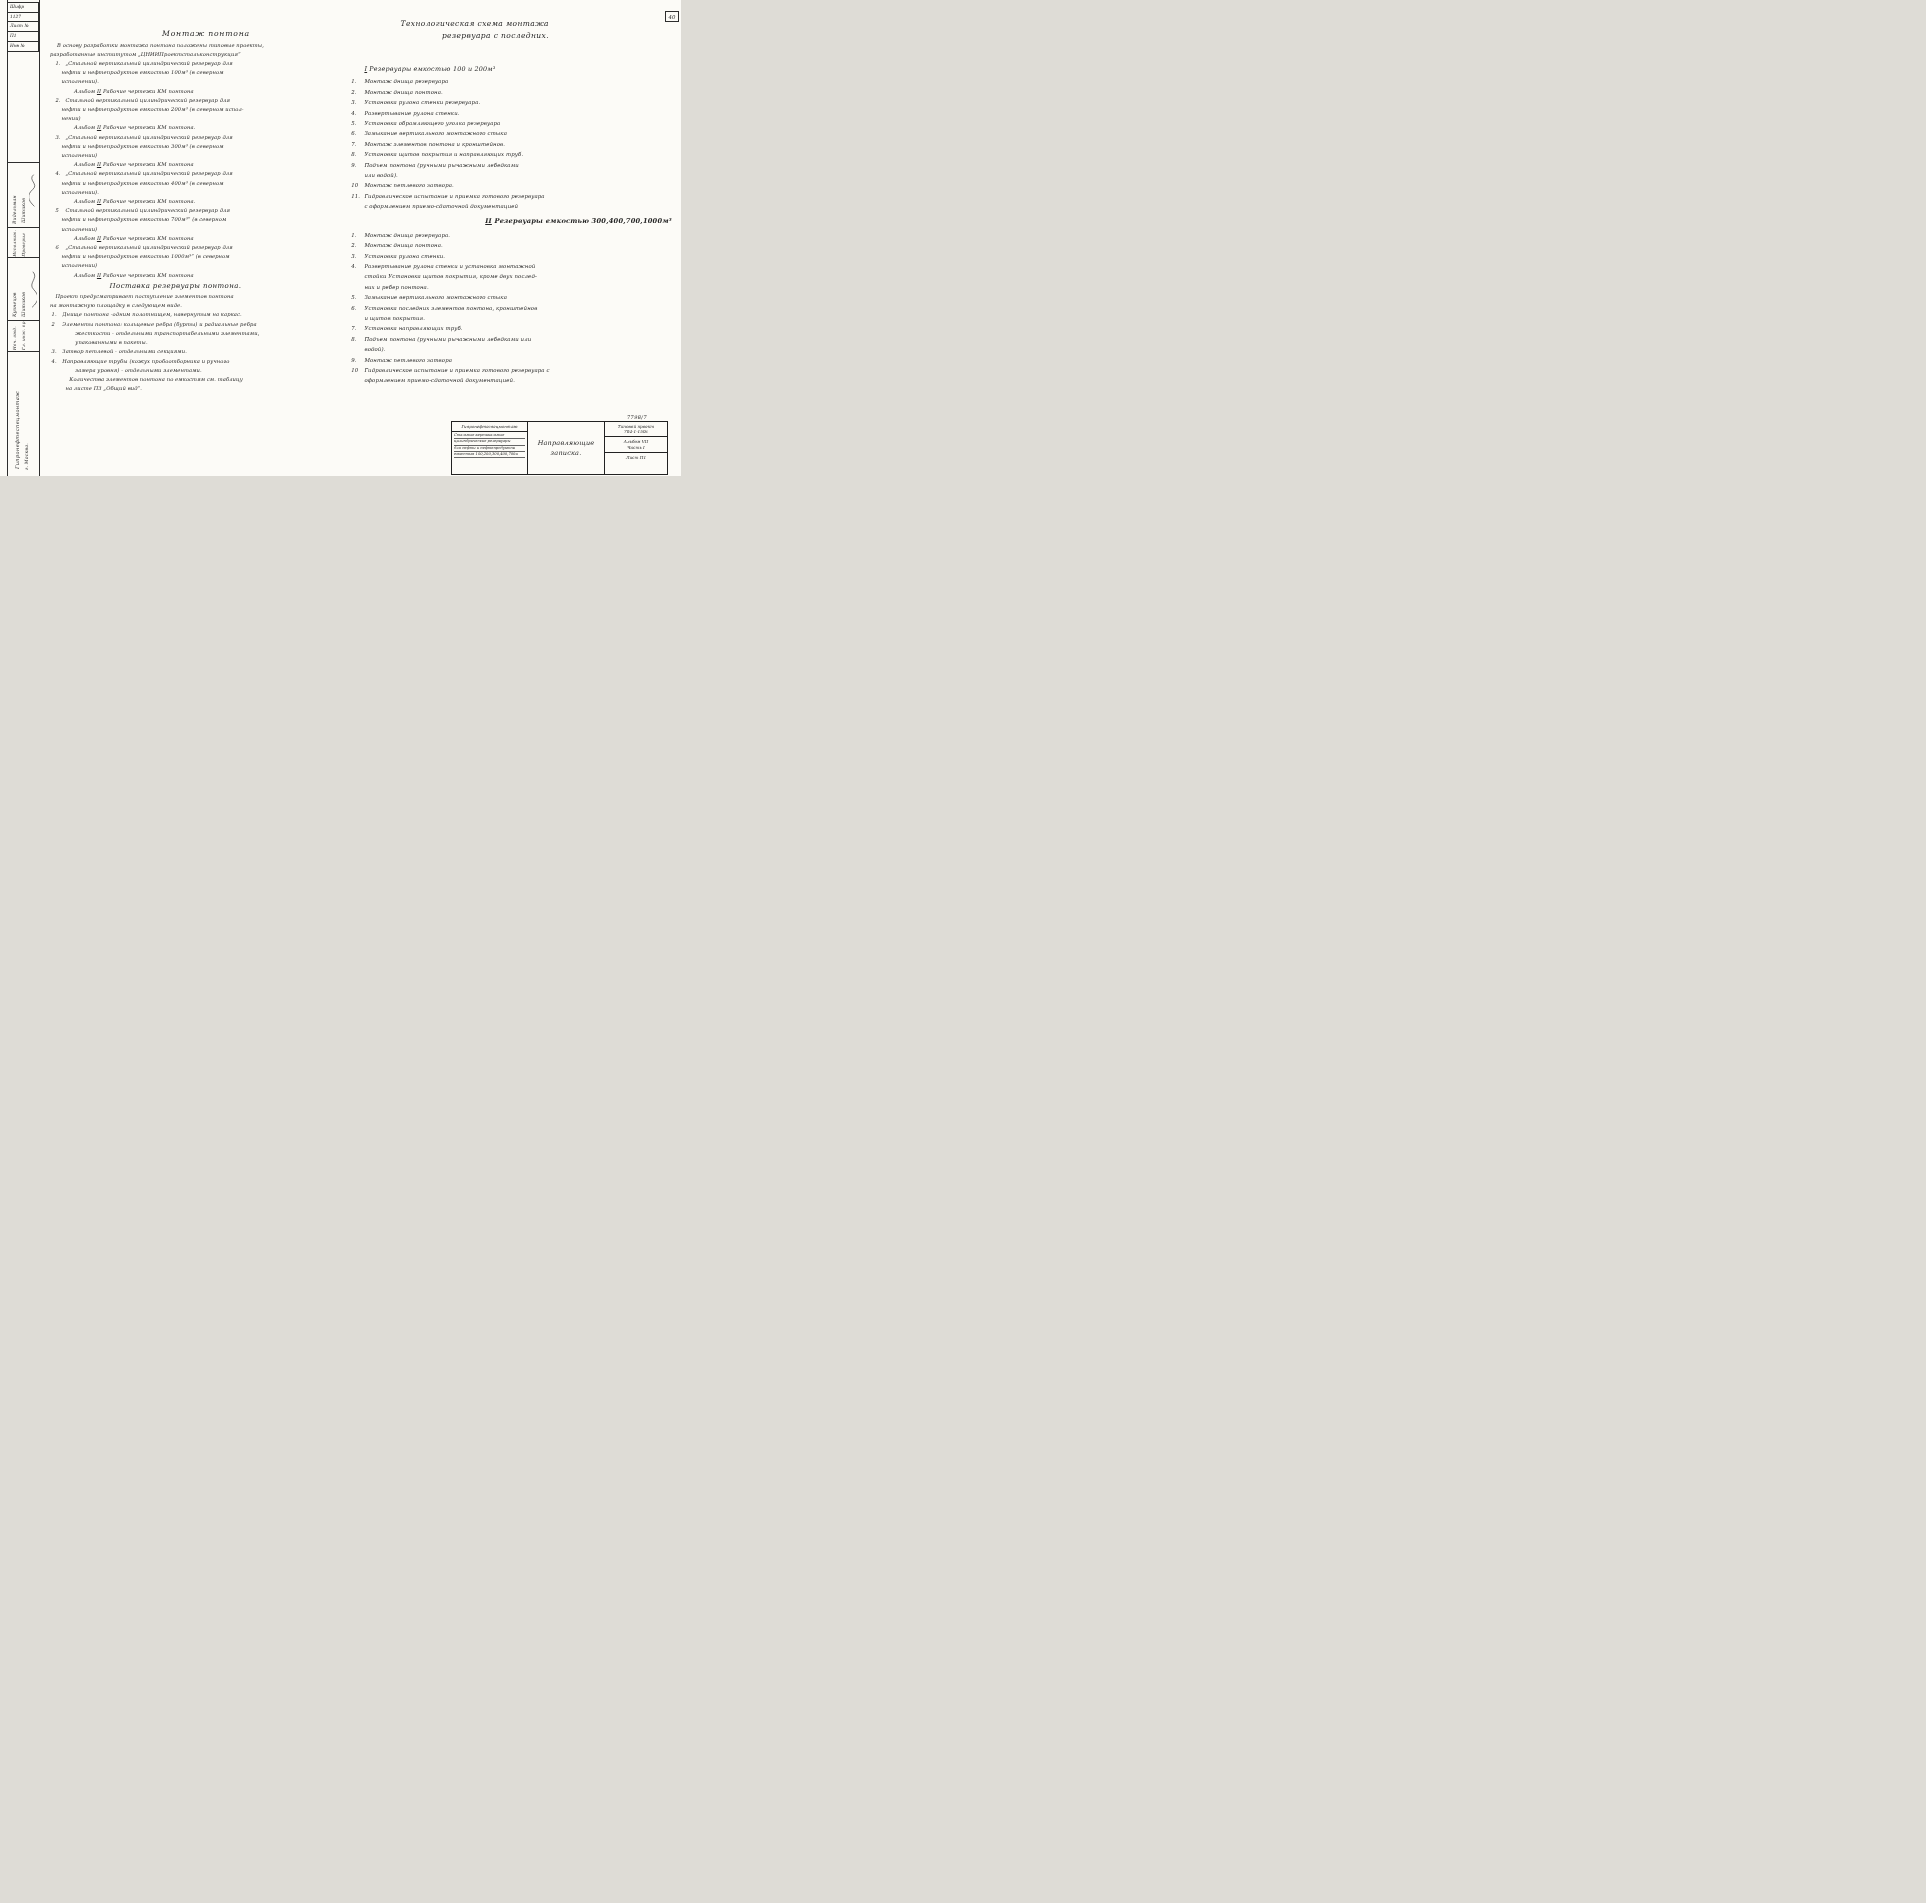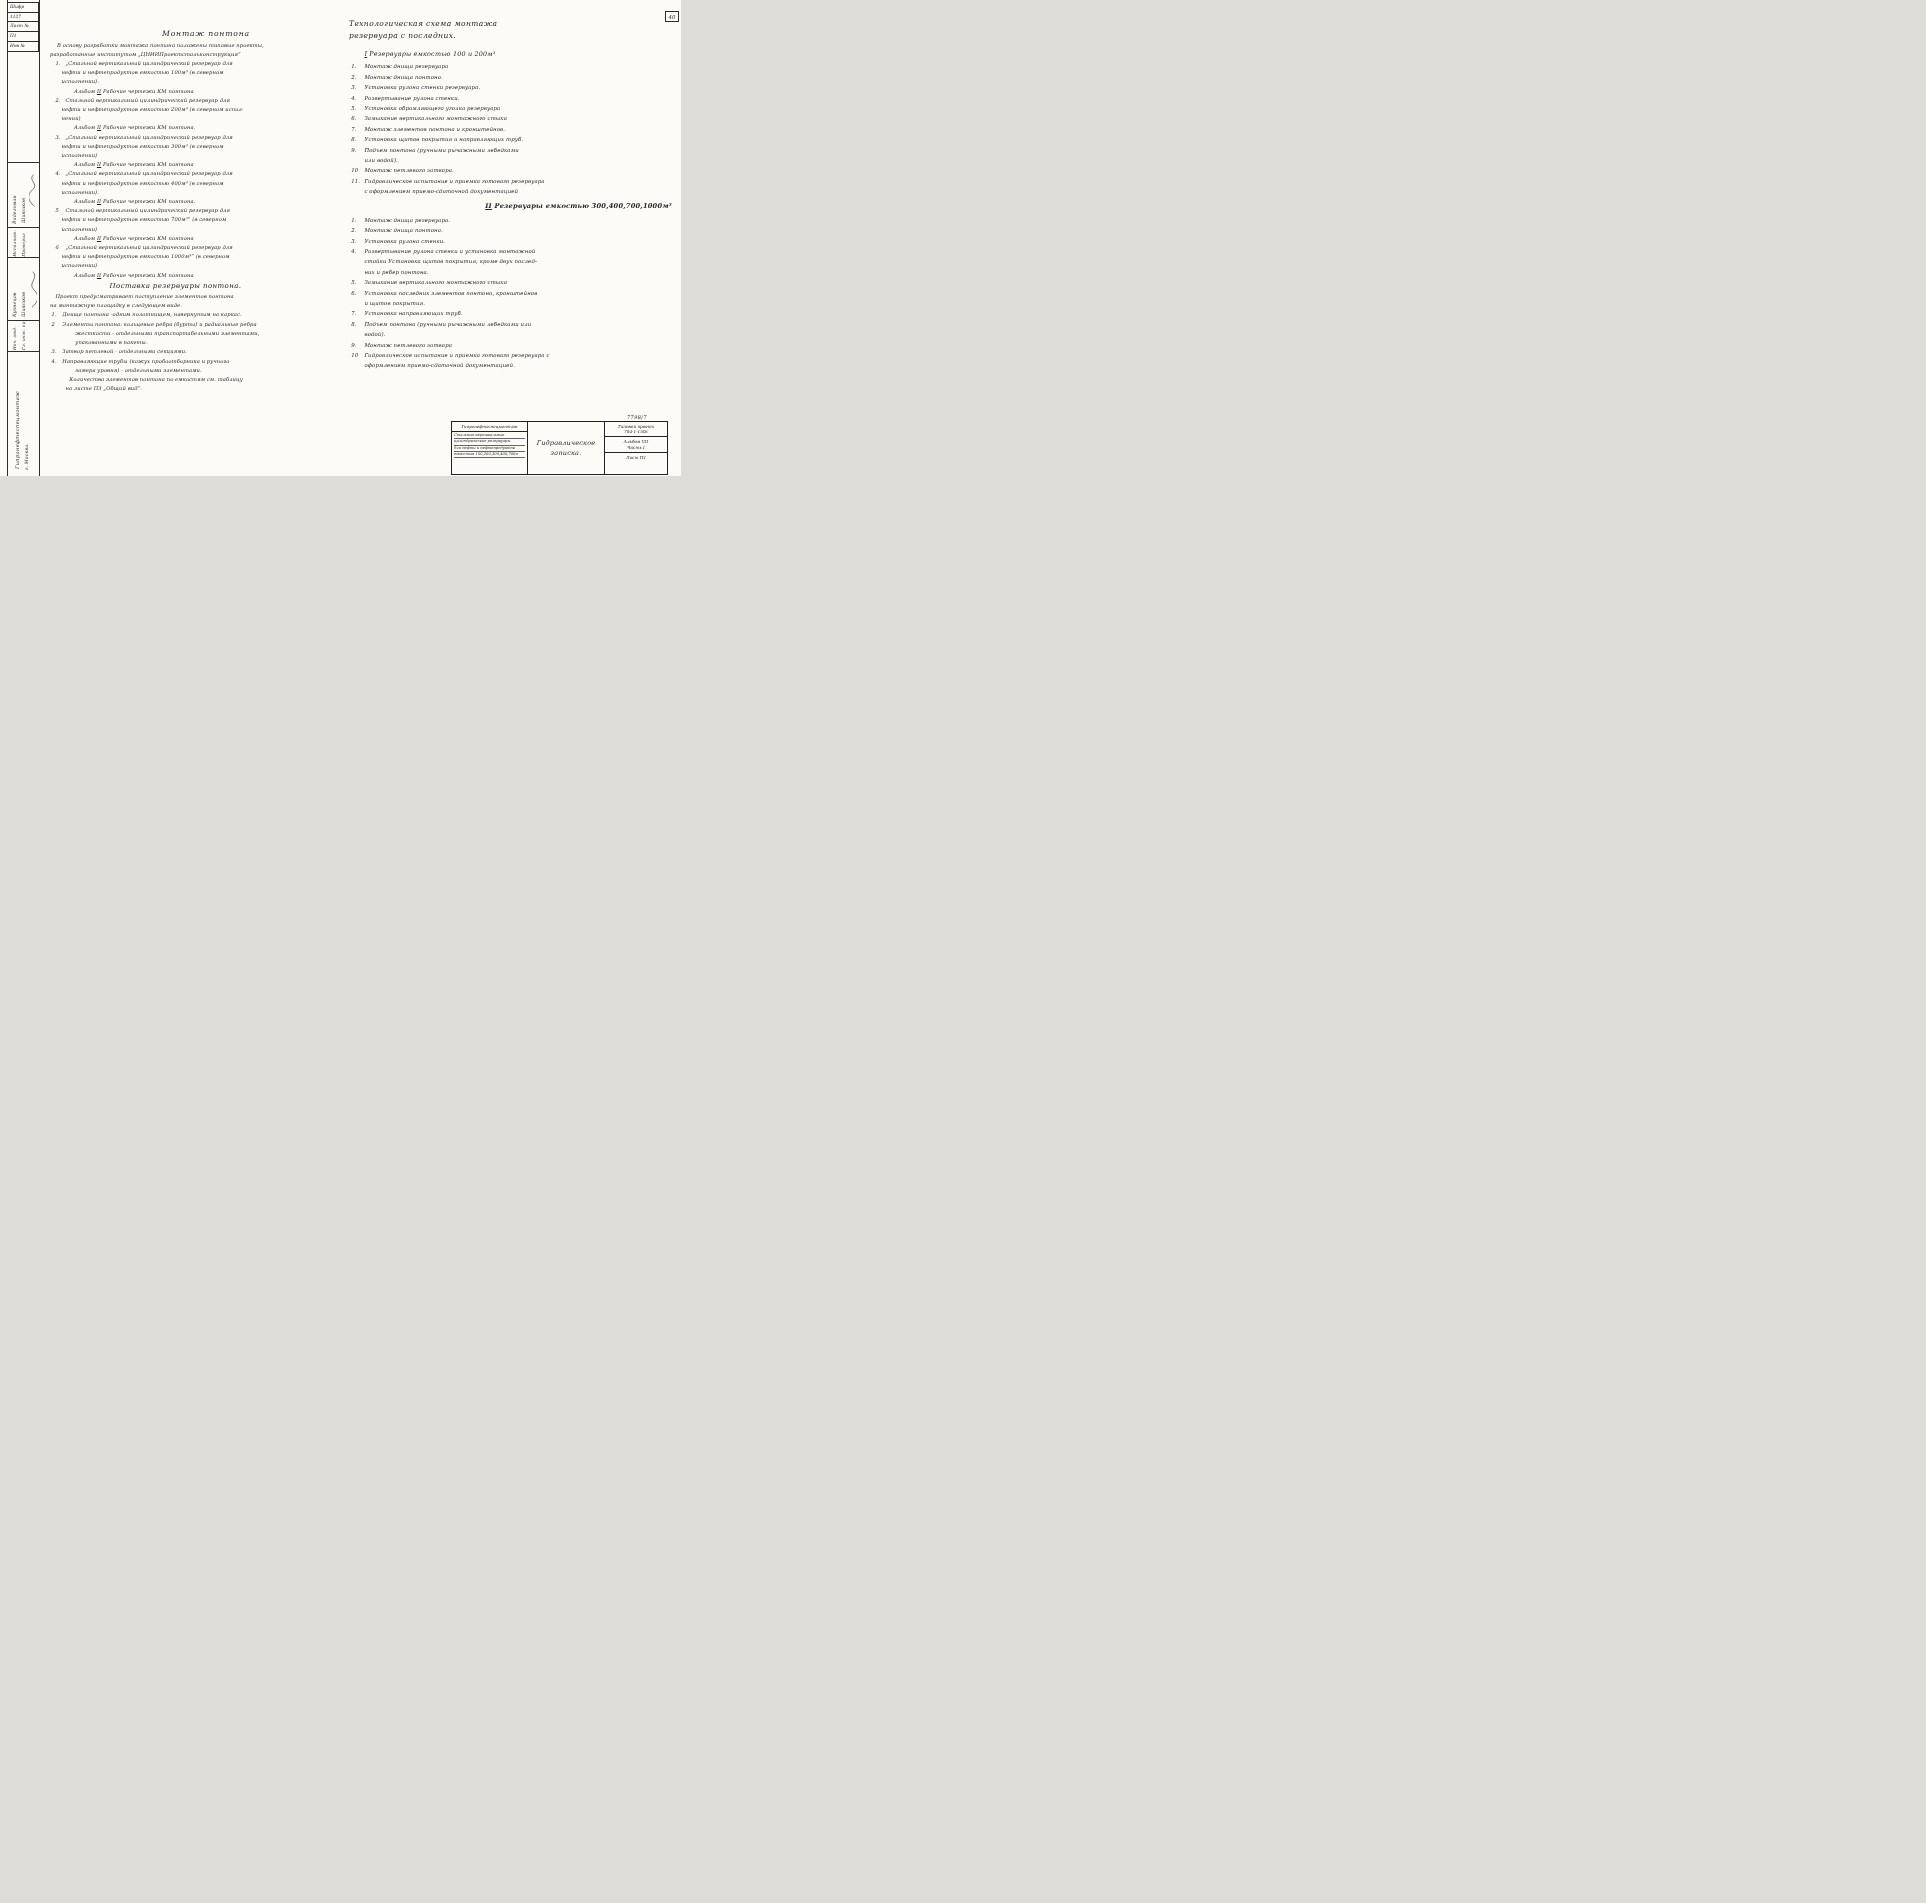--- a/index.html
+++ b/index.html
@@ -32,21 +32,21 @@
   .projects .num{flex:0 0 15.4px;padding-left:5.4px;}
   .projects .line.cont{margin-left:-3.9px;}
   .projects .album{margin-left:8.5px;}
   .rn{text-decoration:underline;}
   .lc-sec2{width:181px;margin-left:35px;text-align:center;font-size:7px;letter-spacing:0.4px;margin-top:2.3px;margin-bottom:0.8px;}
   .supply .num{flex:0 0 12.3px;padding-left:1.5px;}
   .supply .line.cont{margin-left:13px;}
   .closing{margin-left:15.4px;}
   .closing .line:first-child{padding-left:3.9px;}
   .rightcol{position:absolute;left:349px;top:17.7px;width:323px;font-size:5.4px;line-height:10.4px;letter-spacing:0.1px;}
-  .rc-title{width:200px;text-align:left;font-size:7.5px;line-height:12px;letter-spacing:0.4px;margin-bottom:7px;}
+  .rc-title{width:200px;text-align:right;font-size:7.5px;line-height:12px;letter-spacing:0.4px;margin-bottom:22px;}
   .rc-h1{margin-left:15.4px;font-size:6.4px;letter-spacing:0.2px;margin-bottom:2.3px;}
   .rc-h2{margin-left:43px;font-size:6.7px;font-weight:bold;letter-spacing:0.2px;margin-top:4.6px;margin-bottom:3.1px;text-align:right;}
   .steps .num{flex:0 0 15.4px;padding-left:2.3px;}
   
   .doccode{position:absolute;left:627px;top:414px;font-size:5px;letter-spacing:0.4px;}
   .tblock{position:absolute;left:451px;top:421px;width:217px;height:54px;border:1px solid #222;
           display:flex;background:#fcfbf7;}
   .tb-c1{width:76px;border-right:0.8px solid #222;display:flex;flex-direction:column;}
   .tb-org{height:9.6px;border-bottom:0.6px solid #222;font-size:4px;line-height:9.2px;text-align:center;white-space:nowrap;overflow:hidden;}
   .tb-sub{flex:1;padding:1.2px 1.9px 0 1.9px;font-size:3.7px;line-height:5.4px;}
@@ -363,21 +363,21 @@
     <div class="tb-c1">
       <div class="tb-org">Гипронефтеспецмонтаж</div>
       <div class="tb-sub">
         <div class="subline">Стальные вертикальные</div>
         <div class="subline">цилиндрические резервуары</div>
         <div class="subline">для нефти и нефтепродуктов</div>
         <div class="subline">емкостью 100,200,300,400,700и</div>
       </div>
     </div>
     <div class="tb-c2">
-      <div>Гидравлическое</div>
+      <div>Направляющие</div>
       <div>записка.</div>
     </div>
     <div class="tb-c3">
       <div class="tb-r">
         <div>Типовой проект</div>
         <div>704-1-150с</div>
       </div>
       <div class="tb-r">
         <div>Альбом VII</div>
         <div>Часть I</div>

